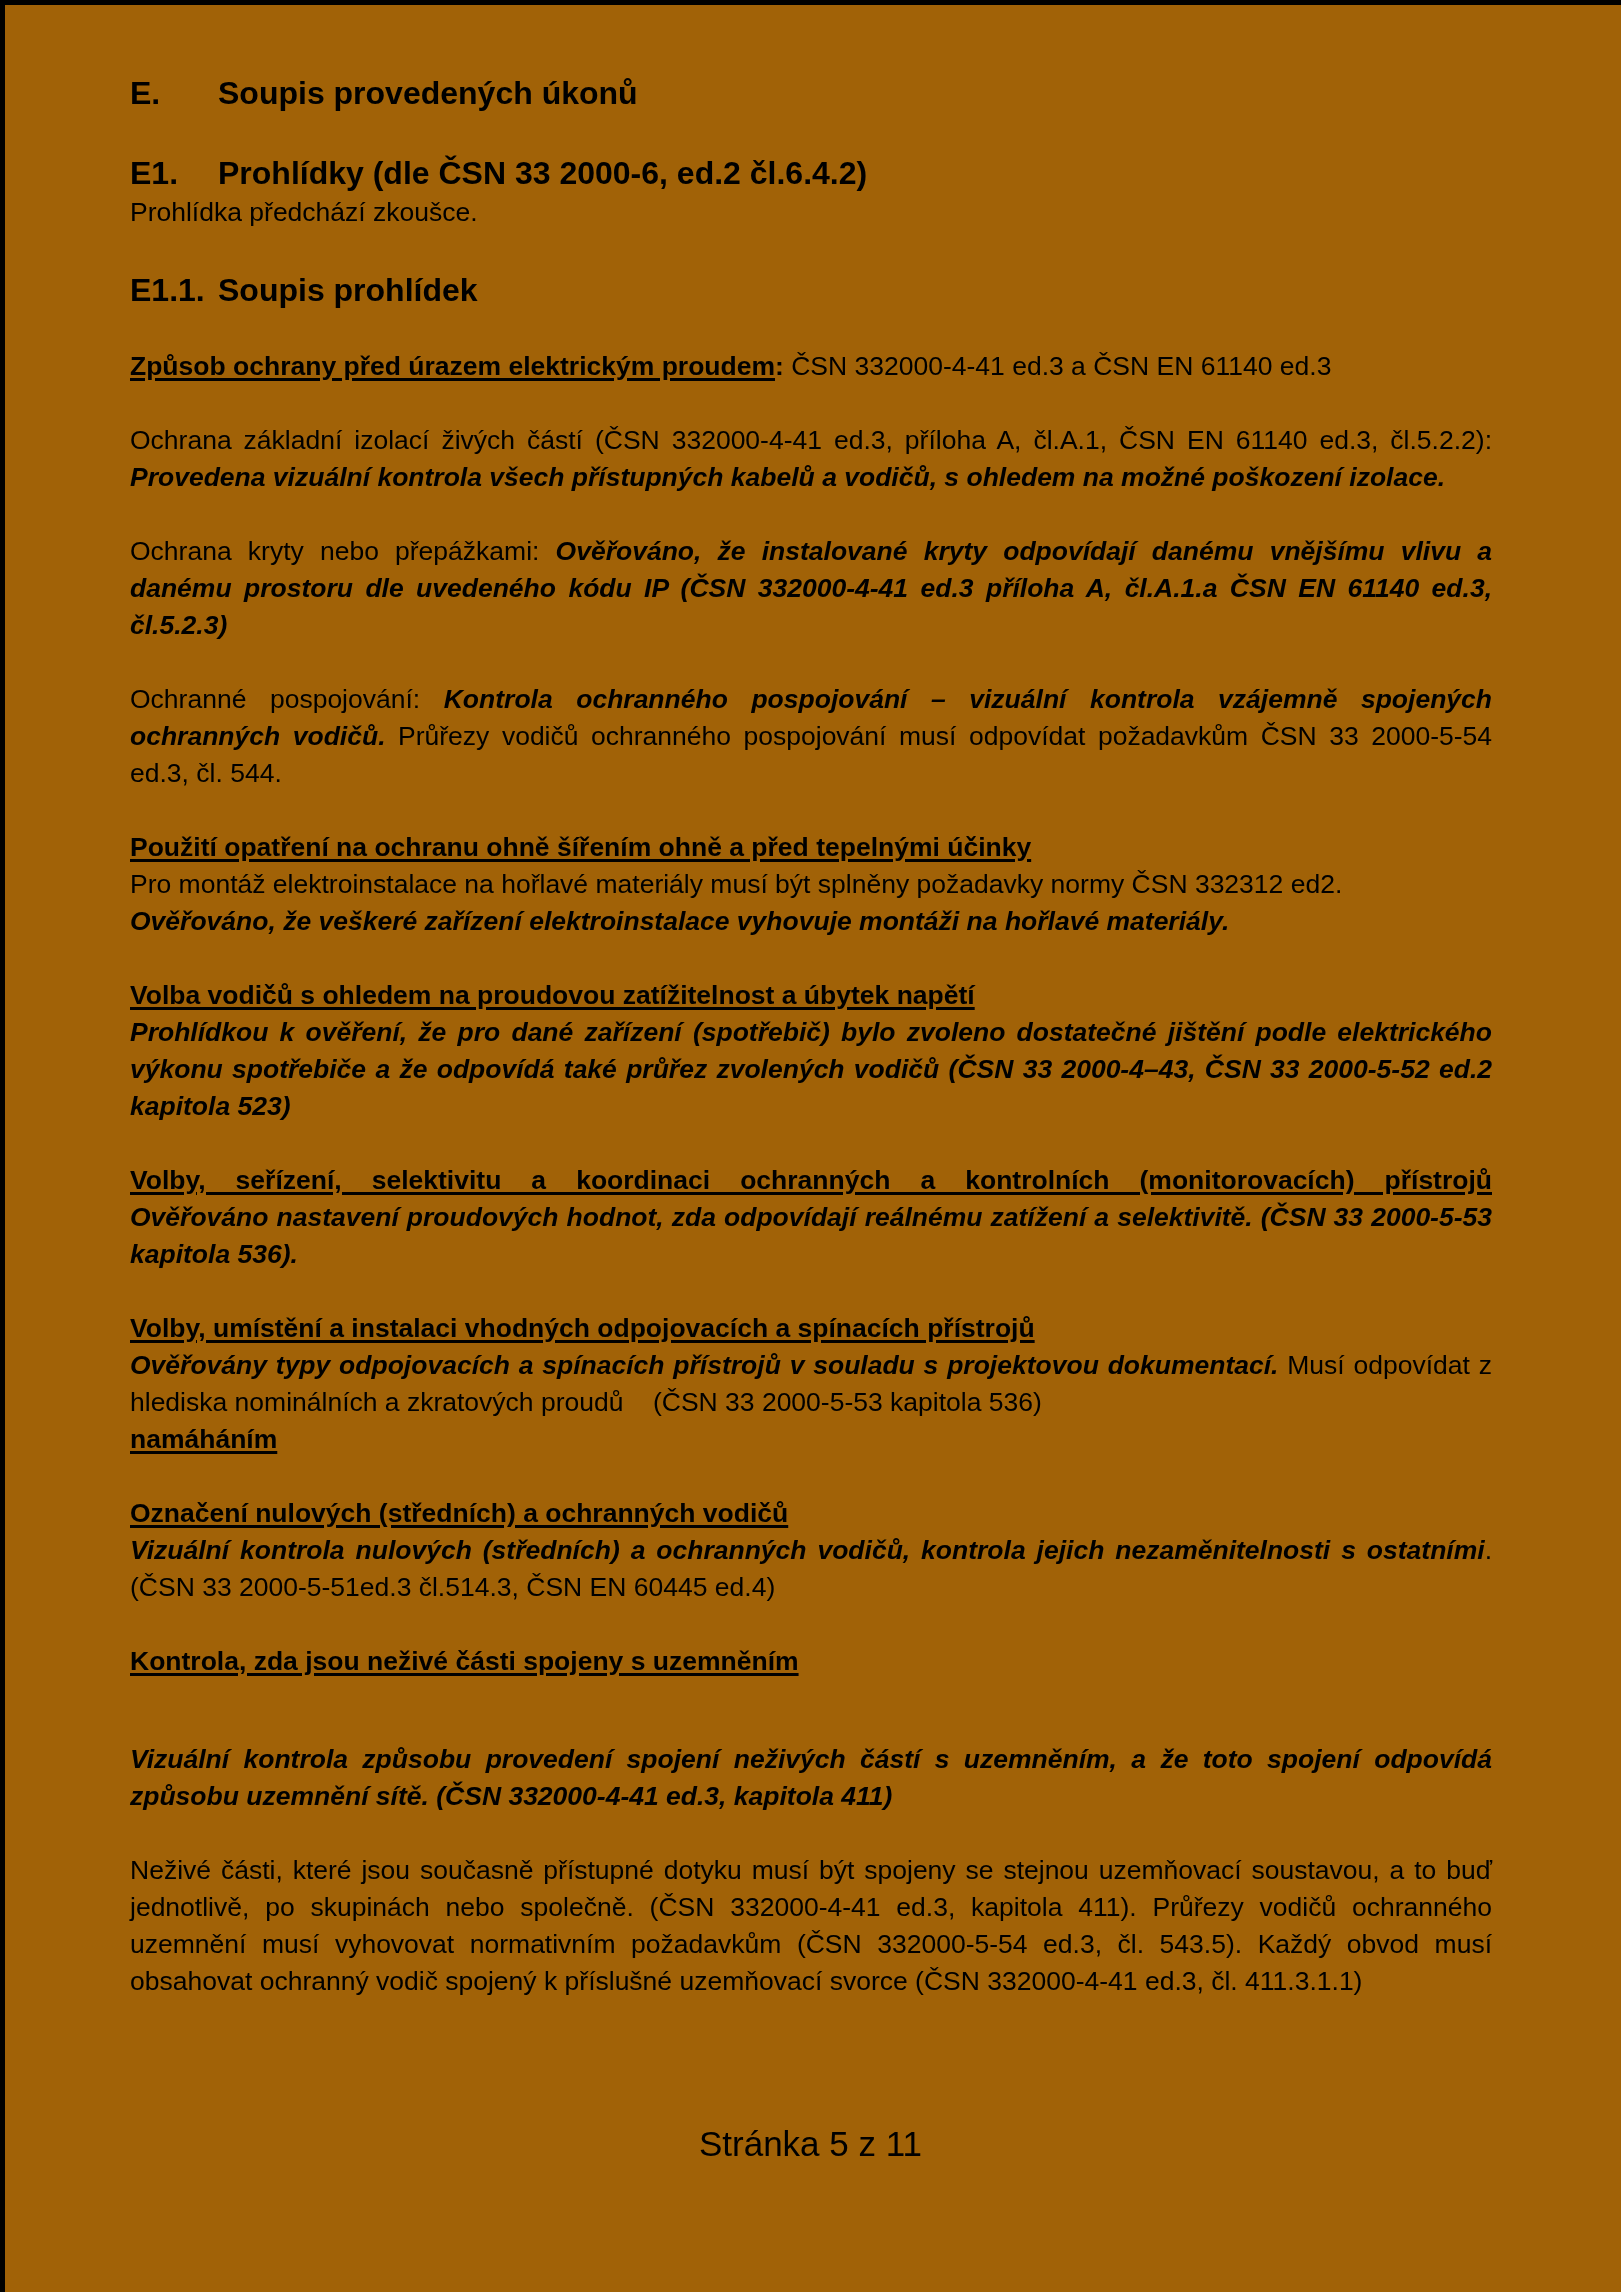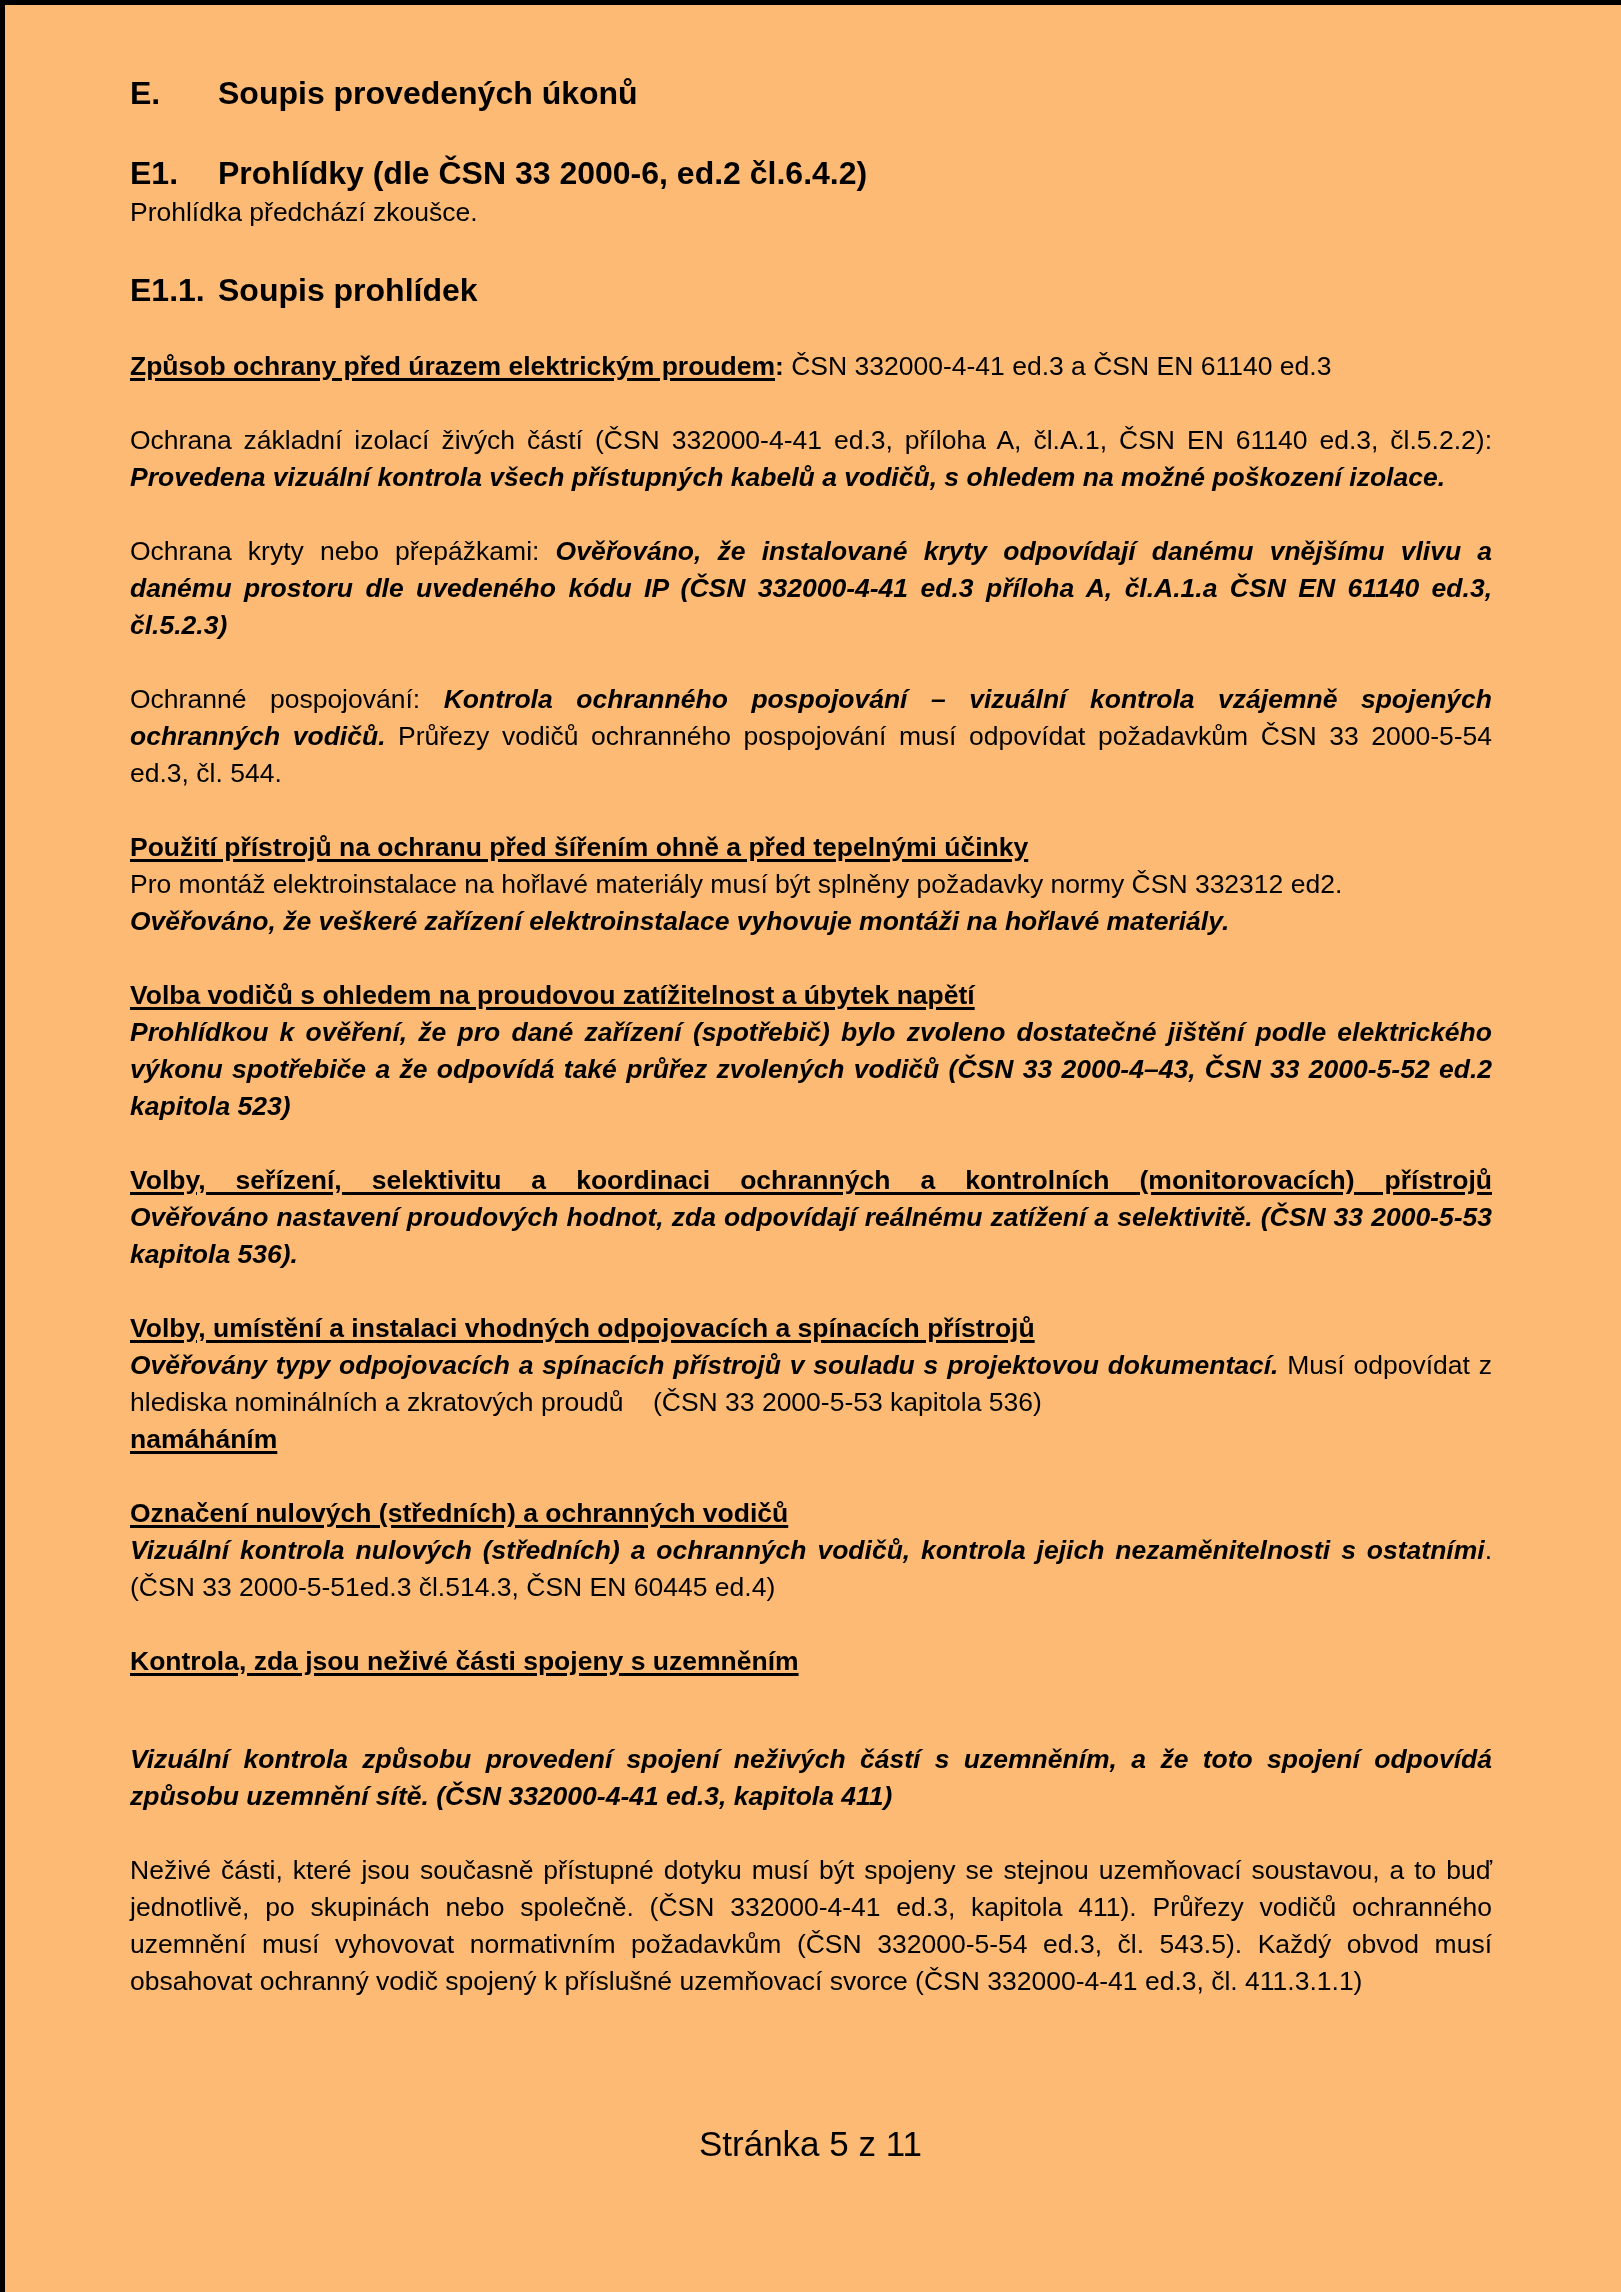--- a/index.html
+++ b/index.html
@@ -1,20 +1,20 @@
 <!DOCTYPE html>
 <html><head>
 <meta charset="utf-8">
 <style>
   html, body { margin: 0; padding: 0; background: #e8e8e8; }
   .page {
     position: relative;
     width: 1621px;
     height: 2293px;
-    background: #fdba74;
+    background: #a16207;
     font-family: "Liberation Sans", sans-serif;
     color: #000;
     overflow: hidden;
   }
   .scan-edge-top {
     position: absolute; top: 0; left: 0; width: 100%; height: 4.9px; background: #000;
   }
   .scan-edge-left {
     position: absolute; top: 0; left: 0; width: 4.9px; height: 100%; background: #000;
   }
@@ -66,21 +66,21 @@
   <div class="scan-edge-left"></div>
   <main class="content">
       <p class="h1 "><span class="num">E.</span><span>Soupis provedených úkonů</span></p>
       <p class="h1 "><span class="num">E1.</span><span>Prohlídky (dle ČSN 33 2000-6, ed.2 čl.6.4.2)</span></p>
       <p class="tight"><span class="s-n">Prohlídka předchází zkoušce.</span></p>
       <p class="h1 "><span class="num">E1.1.</span><span>Soupis prohlídek</span></p>
       <p class=""><span class="s-bu">Způsob ochrany před úrazem elektrickým proudem</span><span class="s-b">:</span><span class="s-n"> ČSN 332000-4-41 ed.3 a ČSN EN 61140 ed.3</span></p>
       <p class=""><span class="s-n">Ochrana základní izolací živých částí (ČSN 332000-4-41 ed.3, příloha A, čl.A.1, ČSN EN 61140 ed.3, čl.5.2.2): </span><span class="s-bi">Provedena vizuální kontrola všech přístupných kabelů a vodičů, s ohledem na možné poškození izolace.</span></p>
       <p class=""><span class="s-n">Ochrana kryty nebo přepážkami: </span><span class="s-bi">Ověřováno, že instalované kryty odpovídají danému vnějšímu vlivu a danému prostoru dle uvedeného kódu IP (ČSN 332000-4-41 ed.3 příloha A, čl.A.1.a ČSN EN 61140 ed.3, čl.5.2.3)</span></p>
       <p class=""><span class="s-n">Ochranné pospojování: </span><span class="s-bi">Kontrola ochranného pospojování – vizuální kontrola vzájemně spojených ochranných vodičů.</span><span class="s-n"> Průřezy vodičů ochranného pospojování musí odpovídat požadavkům ČSN 33 2000-5-54 ed.3, čl. 544.</span></p>
-      <p class=""><span class="s-bu">Použití přístrojů na ochranu před šířením ohně a před tepelnými účinky</span></p>
+      <p class=""><span class="s-bu">Použití opatření na ochranu ohně šířením ohně a před tepelnými účinky</span></p>
       <p class="tight"><span class="s-n">Pro montáž elektroinstalace na hořlavé materiály musí být splněny požadavky normy ČSN 332312 ed2.</span></p>
       <p class="tight"><span class="s-bi">Ověřováno, že veškeré zařízení elektroinstalace vyhovuje montáži na hořlavé materiály.</span></p>
       <p class=""><span class="s-bu">Volba vodičů s ohledem na proudovou zatížitelnost a úbytek napětí</span></p>
       <p class="tight"><span class="s-bi">Prohlídkou k ověření, že pro dané zařízení (spotřebič) bylo zvoleno dostatečné jištění podle elektrického výkonu spotřebiče a že odpovídá také průřez zvolených vodičů (ČSN 33 2000-4–43, ČSN 33 2000-5-52 ed.2 kapitola 523)</span></p>
       <p class="jlast"><span class="s-bu">Volby, seřízení, selektivitu a koordinaci ochranných a kontrolních (monitorovacích) přístrojů</span></p>
       <p class="tight"><span class="s-bi">Ověřováno nastavení proudových hodnot, zda odpovídají reálnému zatížení a selektivitě. (ČSN 33 2000-5-53 kapitola 536).</span></p>
       <p class=""><span class="s-bu">Volby, umístění a instalaci vhodných odpojovacích a spínacích přístrojů</span></p>
       <p class="tight"><span class="s-bi">Ověřovány typy odpojovacích a spínacích přístrojů v souladu s projektovou dokumentací.</span><span class="s-n"> Musí odpovídat z hlediska nominálních a zkratových proudů&nbsp;&nbsp;&nbsp;&nbsp;(ČSN 33 2000-5-53 kapitola 536)</span></p>
       <p class="tight"><span class="s-bu">namáháním</span></p>
       <p class=""><span class="s-bu">Označení nulových (středních) a ochranných vodičů</span></p>

